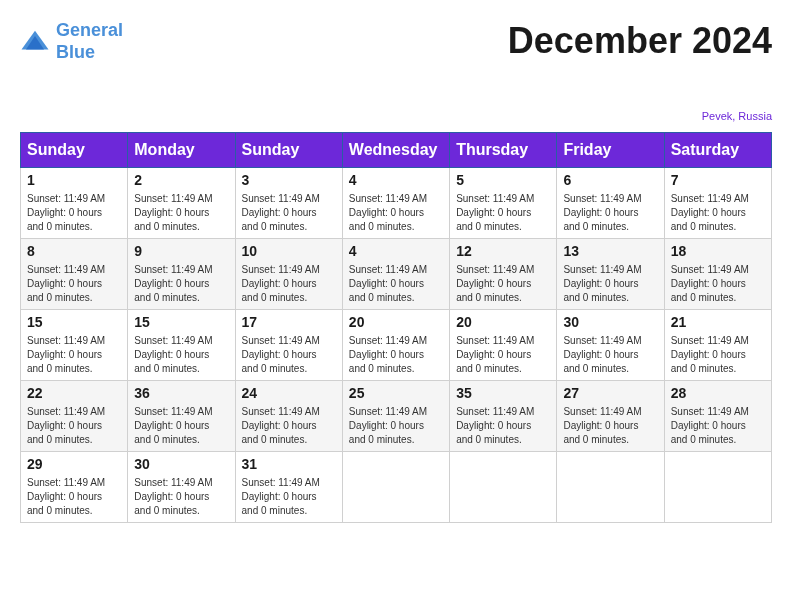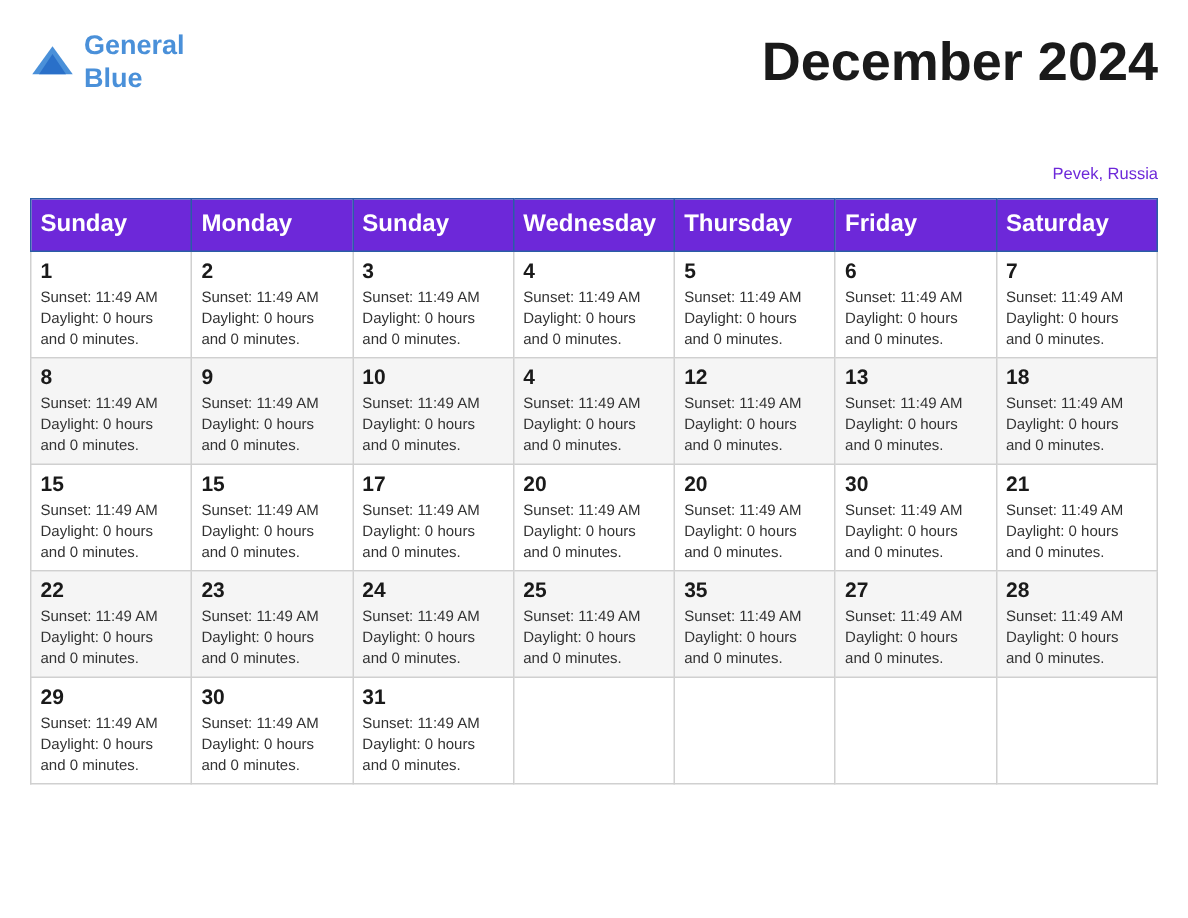--- a/index.html
+++ b/index.html
@@ -253,21 +253,21 @@
         </td>
       </tr>
       <tr>
         <td>
           <span class="day-number">22</span>
           <div class="day-info">Sunset: 11:49 AM
 Daylight: 0 hours
 and 0 minutes.</div>
         </td>
         <td>
-          <span class="day-number">23</span>
+          <span class="day-number">36</span>
           <div class="day-info">Sunset: 11:49 AM
 Daylight: 0 hours
 and 0 minutes.</div>
         </td>
         <td>
           <span class="day-number">24</span>
           <div class="day-info">Sunset: 11:49 AM
 Daylight: 0 hours
 and 0 minutes.</div>
         </td>

